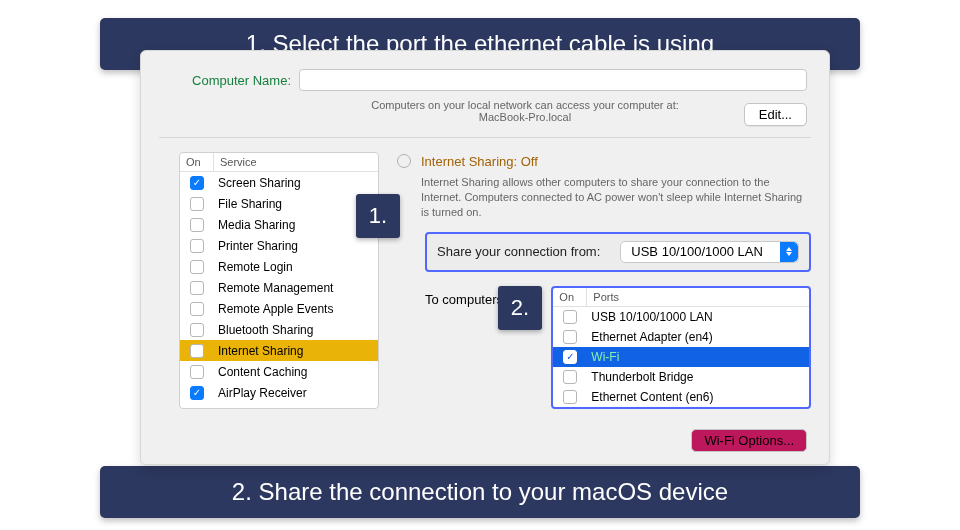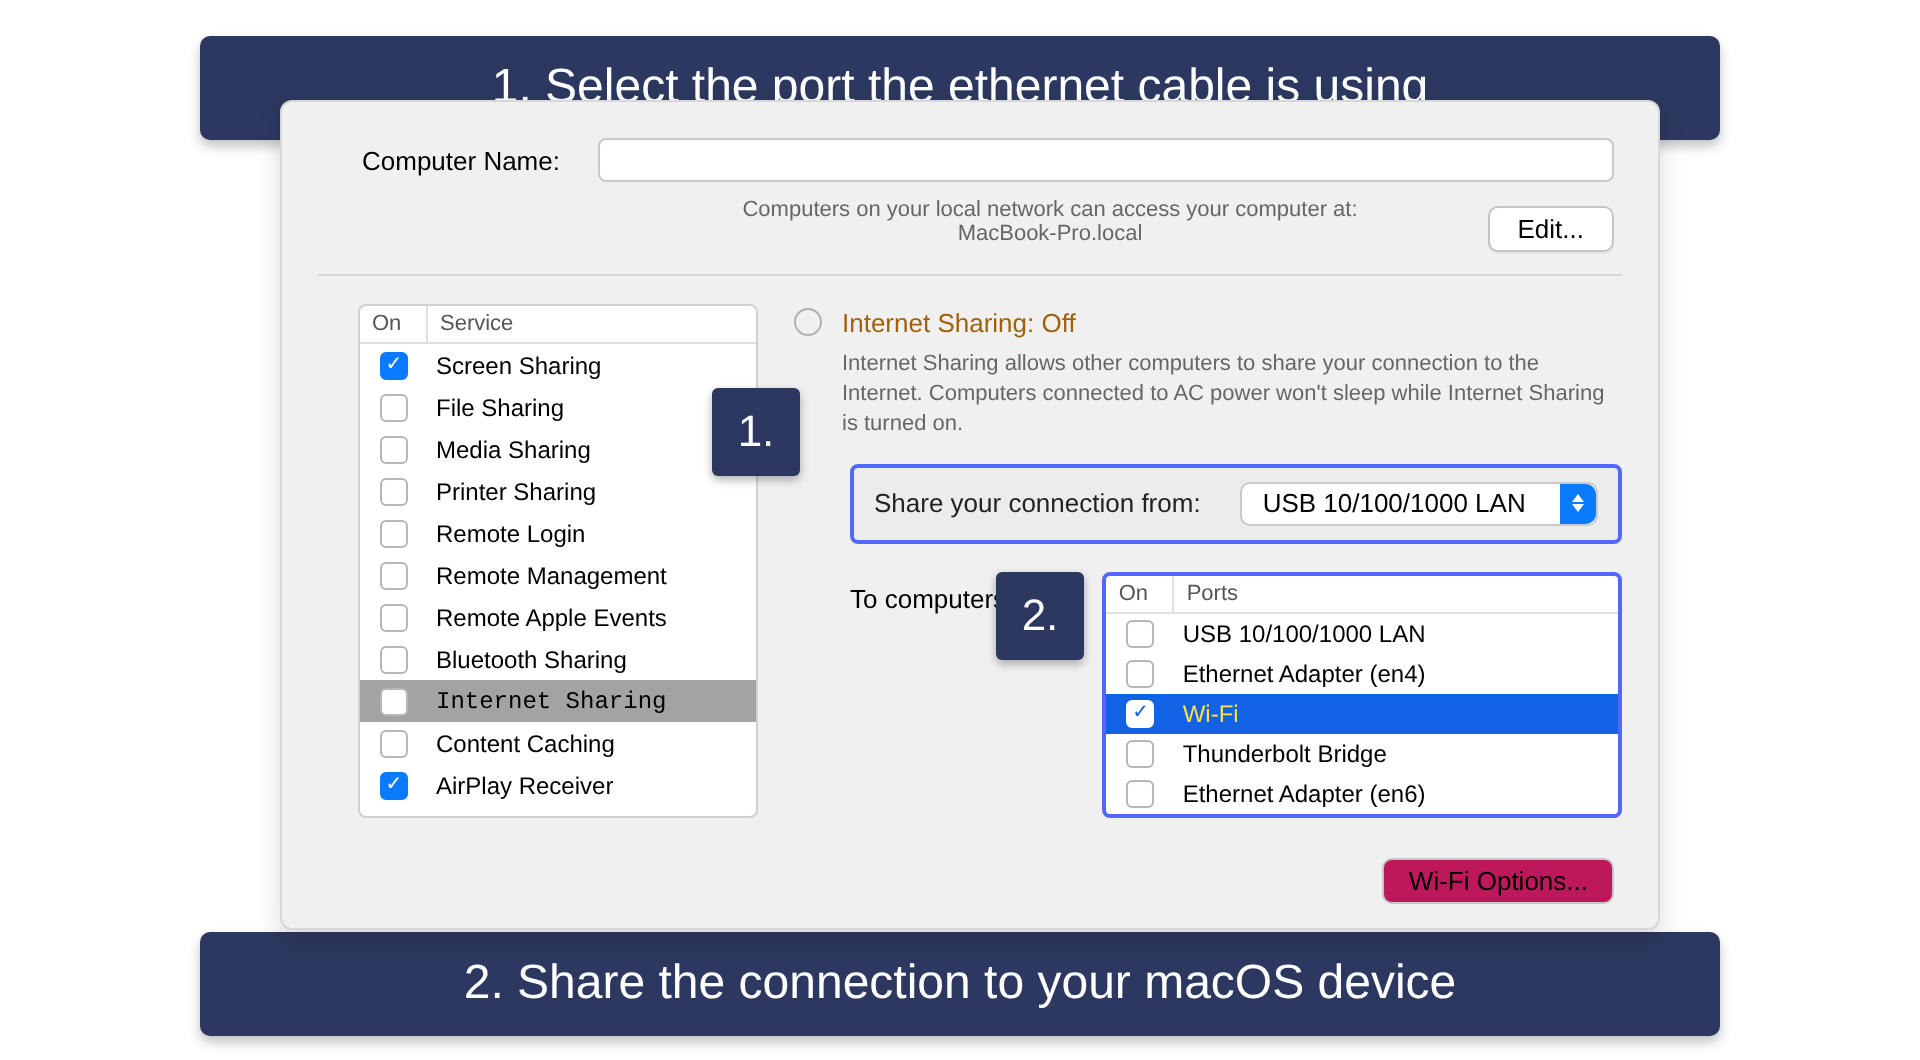--- a/index.html
+++ b/index.html
@@ -52,21 +52,21 @@
     border-radius: 6px;
     box-shadow: 0 4px 12px rgba(0,0,0,0.15);
     overflow: hidden;
   }
   .cn-row {
     padding: 18px 22px 4px 40px;
     display: flex;
     align-items: center;
     gap: 8px;
   }
-  .cn-label { color: #000000; font-size: 13px; width: 110px; }
+  .cn-label { color: #15803d; font-size: 13px; text-align: right; width: 110px; }
   .cn-input {
     flex: 1;
     height: 22px;
     background: #fff;
     border: 1px solid #c9c9c9;
     border-radius: 4px;
   }
   .cn-sub {
     font-size: 11px;
     color: #666;
@@ -106,21 +106,21 @@
     font-size: 11px;
   }
   .services-header .col-on { width: 34px; padding: 3px 6px; border-right: 1px solid #e0e0e0; }
   .services-header .col-svc { padding: 3px 6px; }
   .svc-row {
     display: flex;
     align-items: center;
     padding: 2px 0;
     height: 21px;
   }
-  .svc-row.sel { background: #a3a3a3; font-family: Liberation Mono, monospace; }
+  .svc-row.sel { background: #eab308; }
   .svc-row .cb {
     width: 34px; display: flex; justify-content: center;
   }
   .svc-row .label { padding-left: 4px; }
   .checkbox {
     width: 14px; height: 14px;
     border: 1px solid #b6b6b6;
     border-radius: 3px;
     background: #fff;
     display: flex; align-items: center; justify-content: center;
@@ -190,21 +190,21 @@
   }
   .ports-header {
     display: flex; color: #555; font-size: 11px;
     border-bottom: 1px solid #e0e0e0;
   }
   .ports-header .col-on { width: 34px; padding: 3px 6px; border-right: 1px solid #e0e0e0; }
   .ports-header .col-p { padding: 3px 6px; }
   .port-row {
     display: flex; align-items: center; height: 20px;
   }
-  .port-row.sel { background: #1262e6; color: #fde047; }
+  .port-row.sel { background: #1262e6; color: #86efac; }
   .port-row.sel .checkbox { border-color: #fff; }
   .port-row.sel .checkbox.checked { background: #fff; }
   .port-row.sel .checkbox.checked::after { color: #1262e6; }
   .port-row .cb { width: 34px; display:flex; justify-content:center; }
   .port-row .label { padding-left: 4px; }
   .wifi-btn {
     position: absolute;
     right: 22px; bottom: 12px;
     background: #be185d;
     border: 1px solid #c5c5c5;
@@ -347,21 +347,21 @@
               <div class="port-row">
                 <div class="cb">
                   <div class="checkbox"></div>
                 </div>
                 <div class="label">Thunderbolt Bridge</div>
               </div>
               <div class="port-row">
                 <div class="cb">
                   <div class="checkbox"></div>
                 </div>
-                <div class="label">Ethernet Adapter (en6)</div>
+                <div class="label">Ethernet Content (en6)</div>
               </div>
             </div>
         </div>
       </div>
     </div>
   </div>
   <button class="wifi-btn">Wi-Fi Options...</button>
 </div>
 
 <div class="callout" style="top:194px; left:356px;">1.</div>

